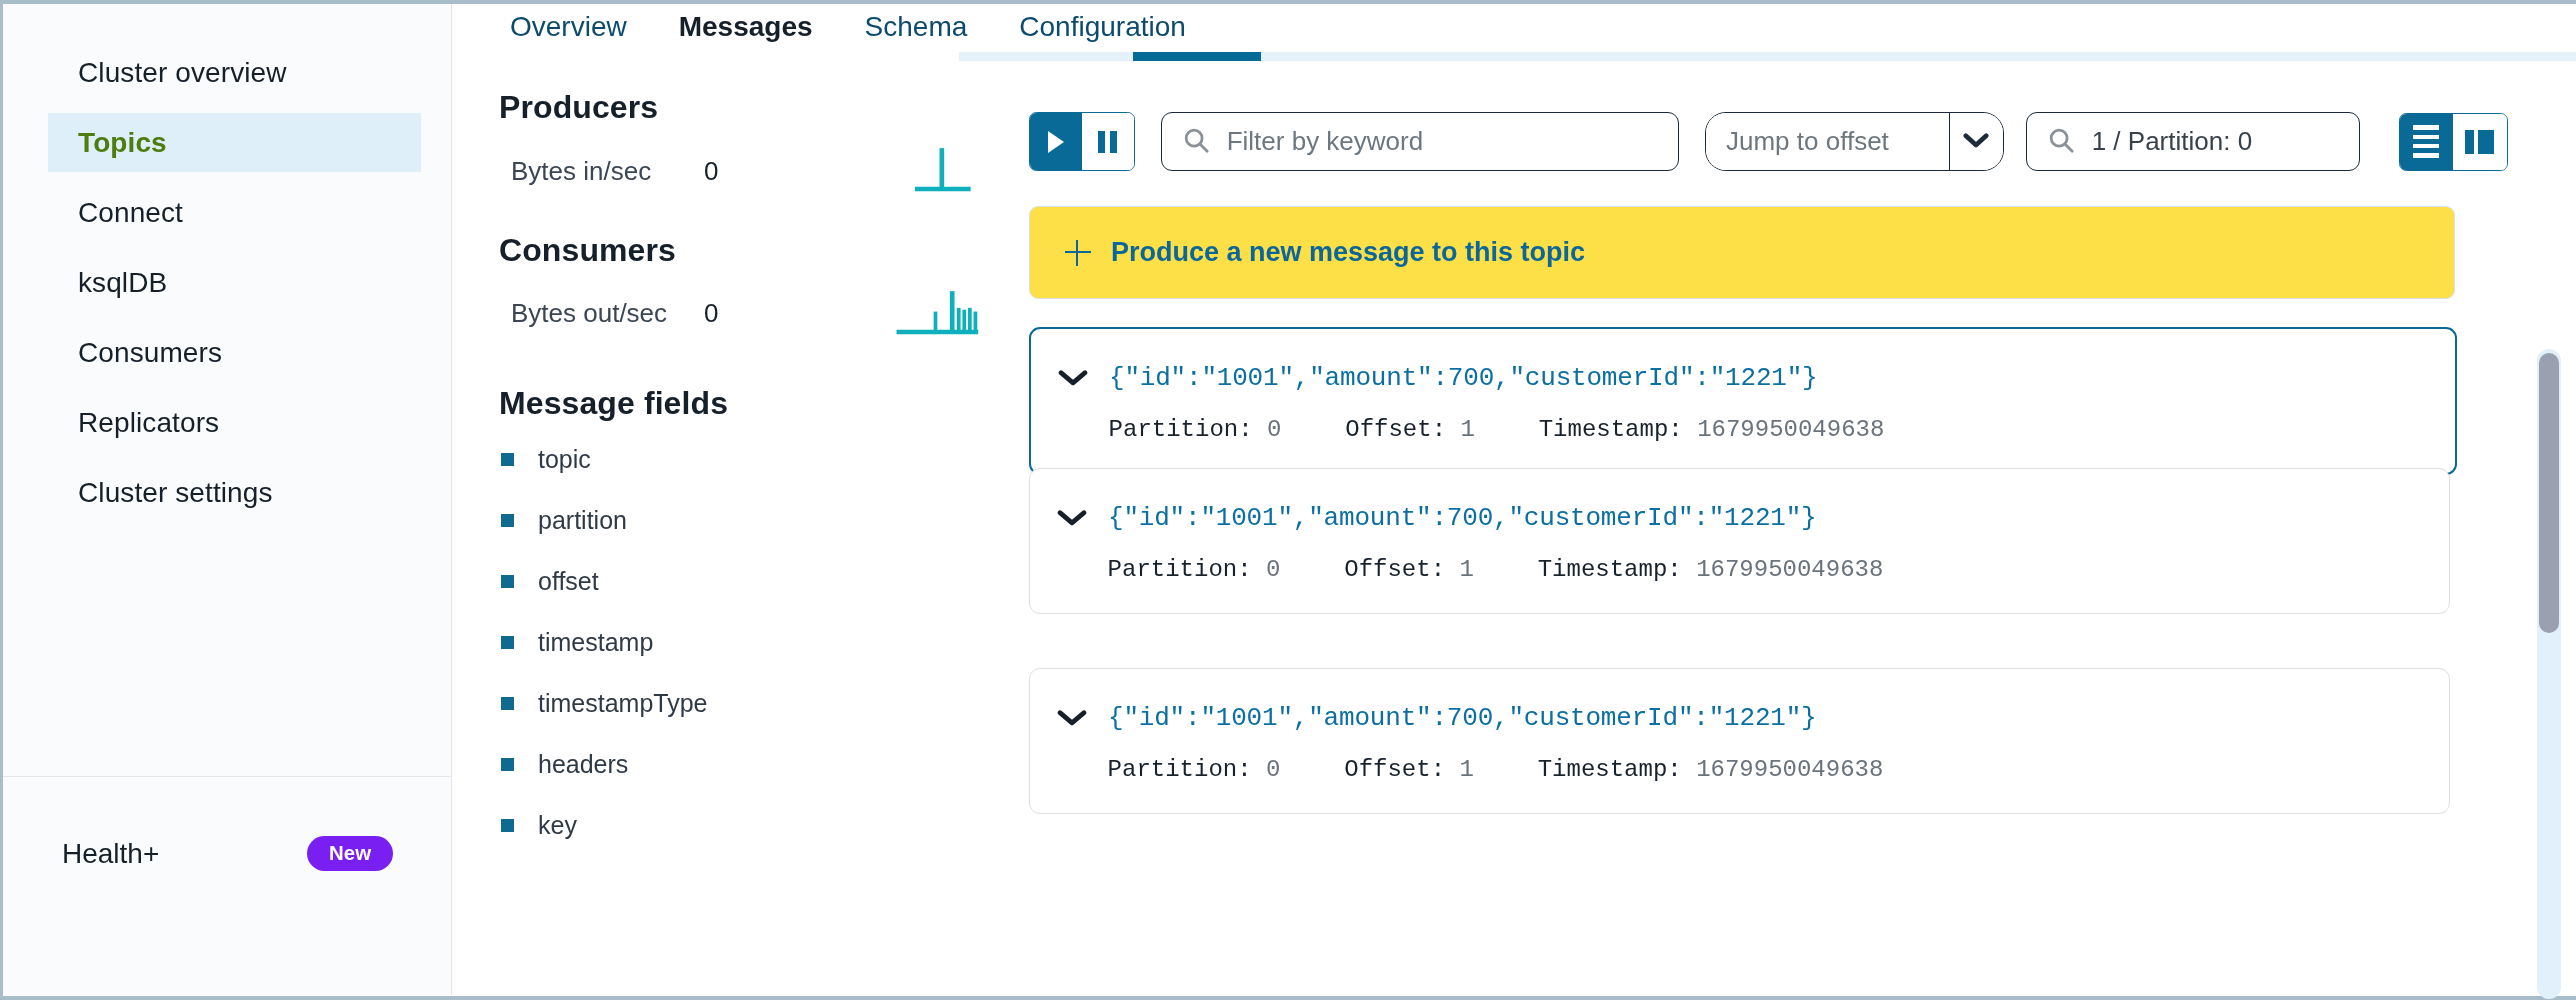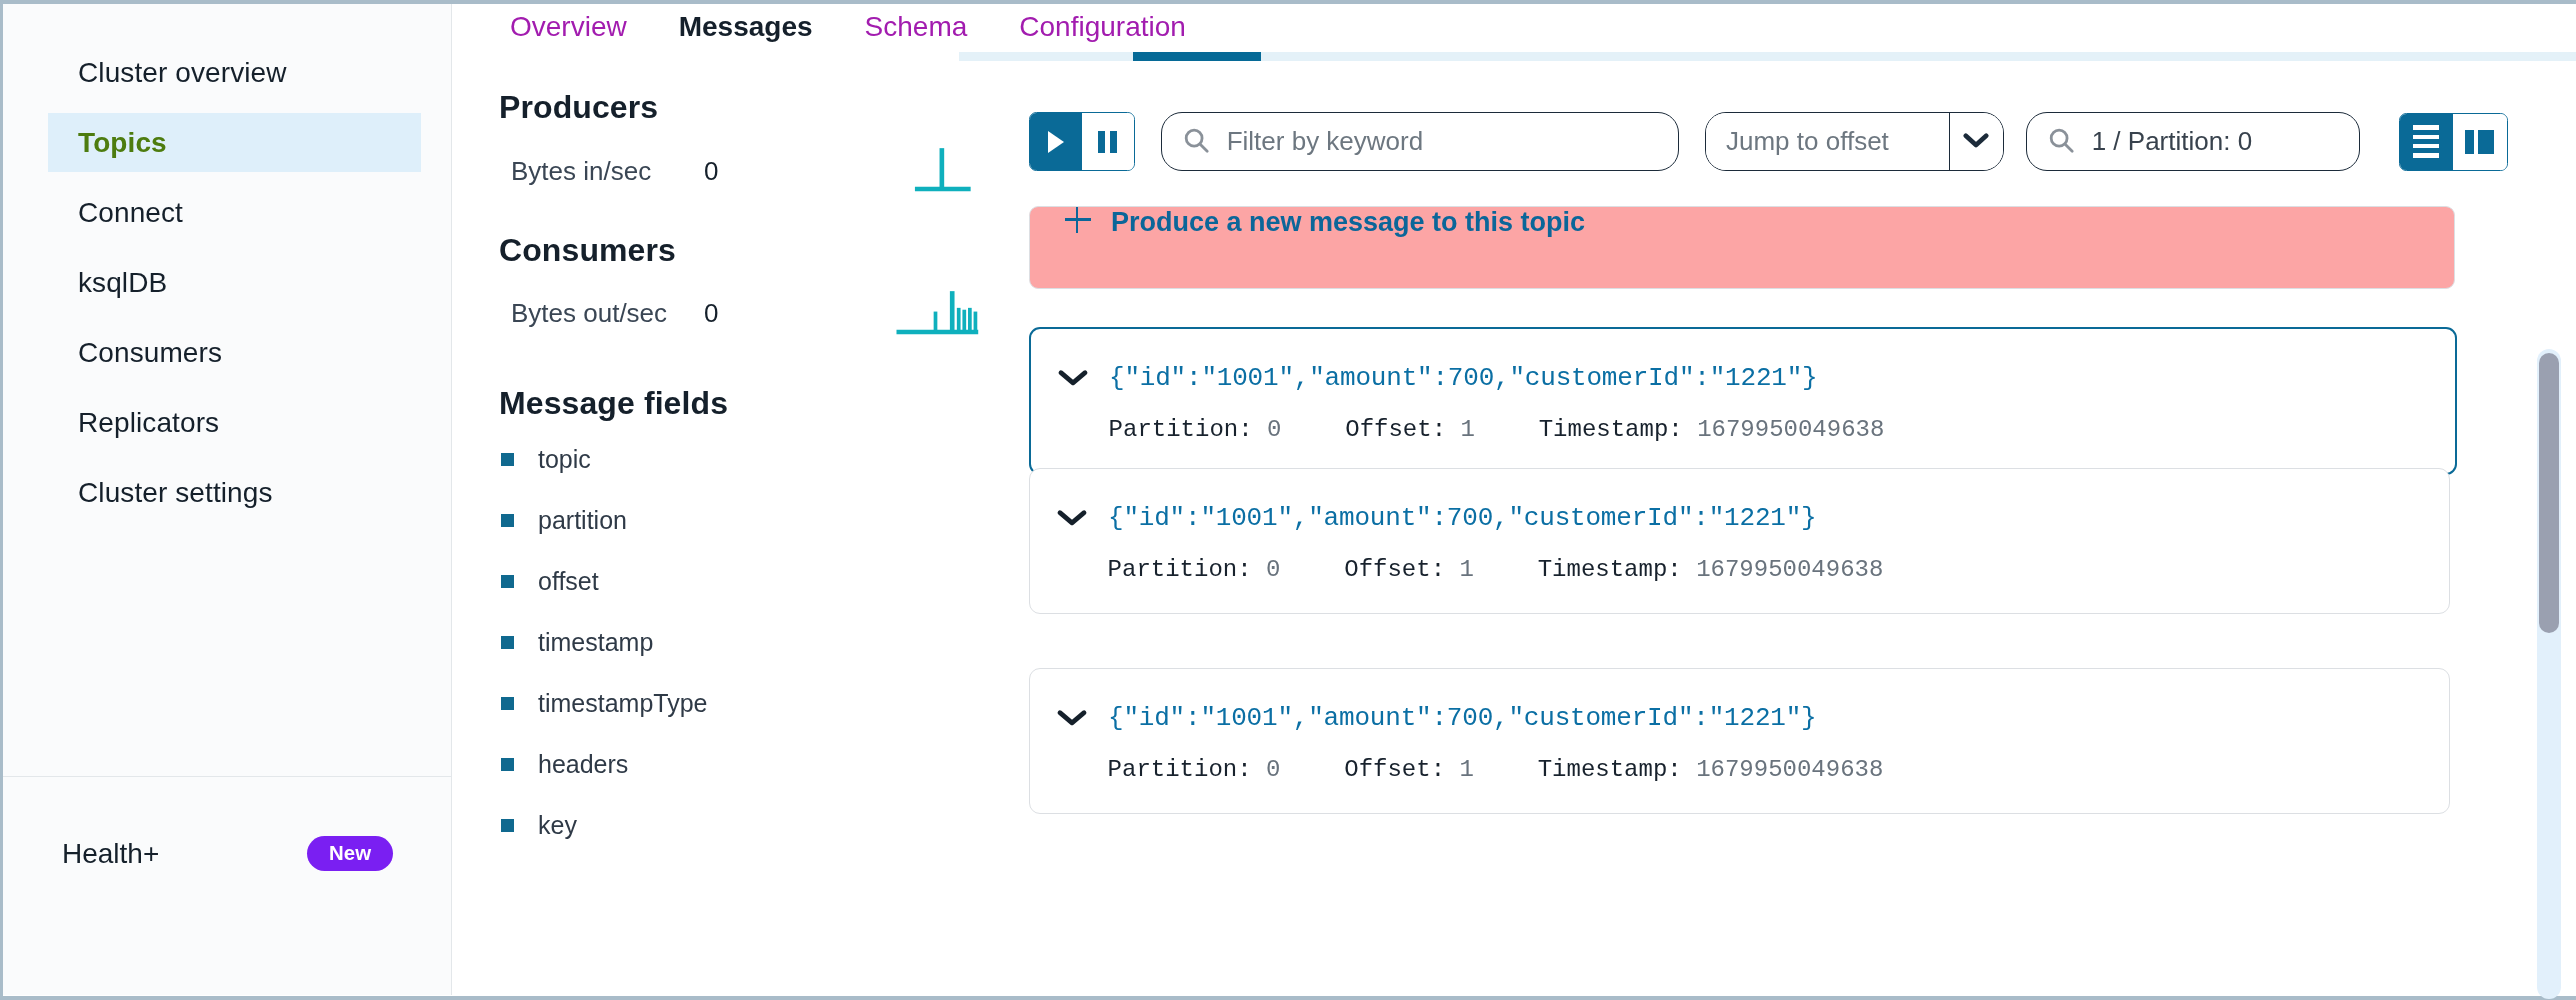--- a/index.html
+++ b/index.html
@@ -81,21 +81,21 @@
   }
   #tabs-row {
     position: absolute;
     left: 58px; top: 0;
     display: flex;
     align-items: flex-start;
     height: 48px;
   }
   .tab {
     font-size: 28px;
-    color: #a21caf;
+    color: #0c4a6e;
     padding: 7.4px 0 0 0;
     margin-right: 52px;
     cursor: pointer;
     white-space: nowrap;
   }
   .tab.active { color: #15202b; font-weight: 700; }
   #tab-underline-track {
     position: absolute;
     left: 507px; top: 48px;
     width: 1983px; height: 9.3px;
@@ -205,21 +205,21 @@
     border-bottom: 11px solid transparent;
   }
   .pausebars { display: flex; gap: 5.6px; }
   .pausebars i { display: block; width: 6.5px; height: 22px; background: #0a6a97; }
 
   .inputbox {
     display: flex;
     align-items: center;
     height: 59px;
     border: 1.9px solid #1c2b3a;
-    border-radius: 21px;
+    border-radius: 11px;
     background: #ffffff;
     padding: 0 20.4px;
   }
   #filter-box { margin-left: 26px; width: 518px; }
   .ph { font-size: 26px; color: #6d7780; margin-left: 16.7px; }
   .val { font-size: 26px; color: #38424d; margin-left: 16.7px; }
 
   #jump-group {
     margin-left: 26px;
     display: flex;
@@ -269,26 +269,26 @@
   .listlines i { display: block; width: 26px; height: 4.6px; background: #ffffff; }
   .cols { display: flex; gap: 4.6px; }
   .cols i { display: block; background: #0a6a97; }
   .cols i.a { width: 8.4px; height: 24px; }
   .cols i.b { width: 16px; height: 24px; }
 
   
   #produce-card {
     position: absolute;
     left: 18.6px; top: 137px;
-    width: 1426px; height: 83px;
+    width: 1426px; height: 93px;
     border: 0.9px solid #dcdfe3;
     border-radius: 9.3px;
-    background: #fca5a5;
-    display: flex;
-    align-items: flex-start;
+    background: #fde047;
+    display: flex;
+    align-items: center;
     padding-left: 35px;
     cursor: pointer;
   }
   .plus {
     position: relative;
     width: 26px; height: 26px;
     margin-right: 20.4px;
     flex: 0 0 auto;
   }
   .plus::before, .plus::after {

